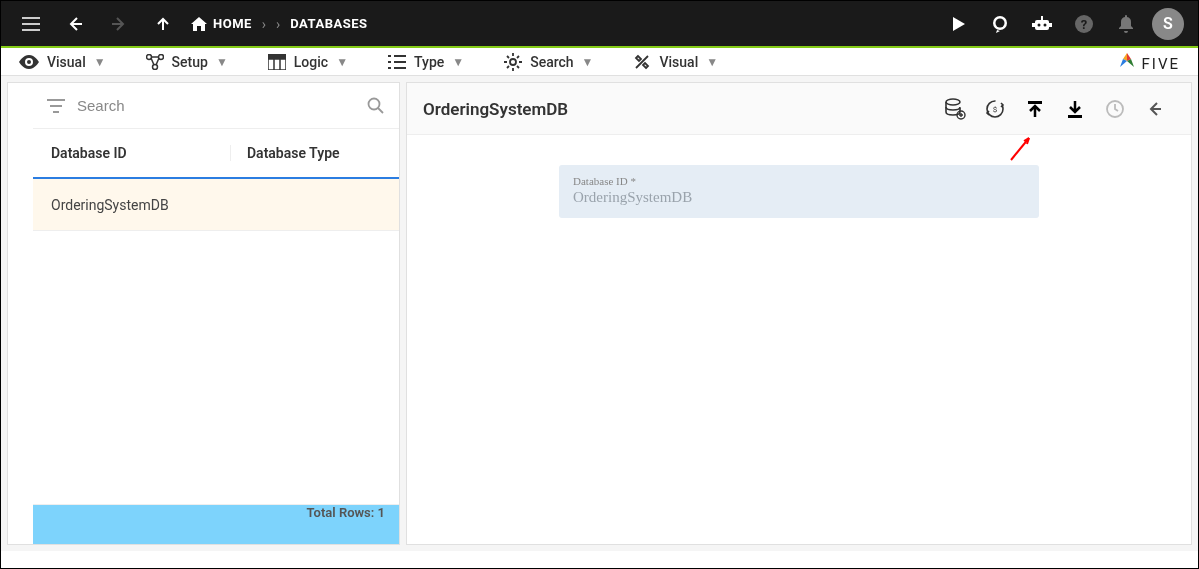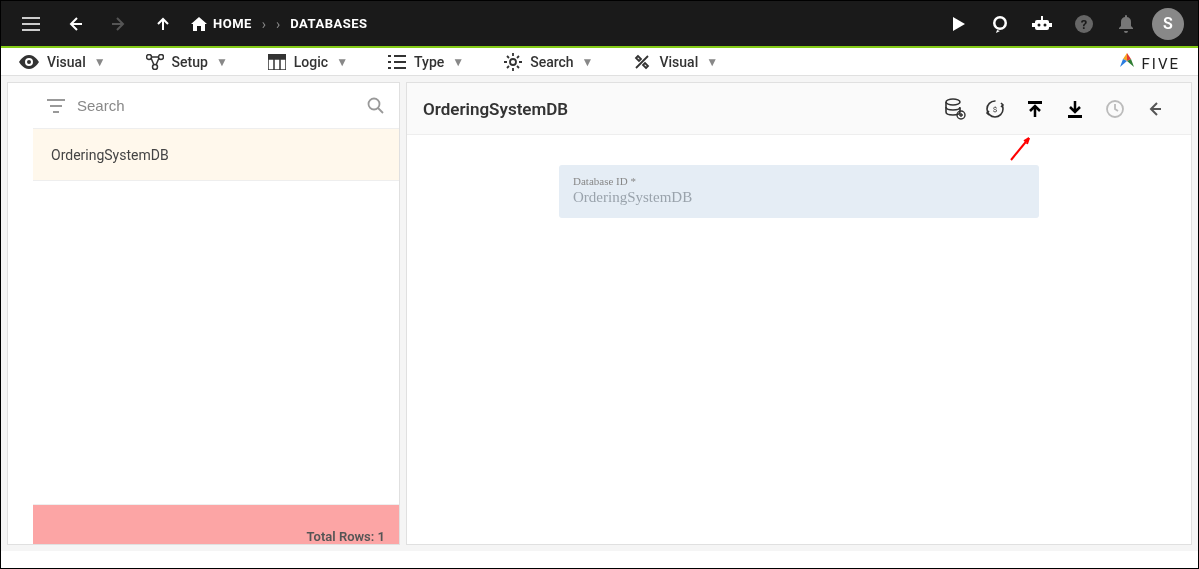--- a/index.html
+++ b/index.html
@@ -99,25 +99,25 @@
     display: flex; height: 52px; align-items: center;
     padding: 0 18px;
     background: #fff8ec;
     border-bottom: 1px solid #eee;
     font-size: 14px; color: #444; cursor: pointer;
   }
   .tablerow .col1 { width: 180px; }
   .tablerow .col2 { flex: 1; padding-left: 16px; }
   .tablefoot {
     margin-top: auto;
-    height: 40px; display: flex; align-items: flex-end; justify-content: flex-end;
+    height: 40px; display: flex; align-items: flex-start; justify-content: flex-end;
     padding: 0 14px;
     border-top: 1px solid #eee;
     font-size: 13px; font-weight: 600; color: #555;
-    background: #fca5a5;
+    background: #7dd3fc;
   }
 
   .rightpanel {
     flex: 1;
     margin: 6px 6px 6px 0;
     background: #fff;
     border: 1px solid #e0e0e0;
     display: flex; flex-direction: column;
   }
   .rphead {
@@ -302,20 +302,24 @@
     <div class="searchrow">
       <svg width="18" height="14" viewBox="0 0 18 14">
           <path d="M0 1h18M3 7h12M6 13h6" stroke="#999" stroke-width="2"></path>
         </svg>
       <input type="text" placeholder="Search" style="">
       <svg width="18" height="18" viewBox="0 0 18 18">
           <circle cx="7" cy="7" r="5.5" fill="none" stroke="#999" stroke-width="1.8"></circle>
           <path d="M11 11l5 5" stroke="#999" stroke-width="1.8"></path>
         </svg>
     </div>
+    <div class="tablehead">
+      <div class="col1">Database ID</div>
+      <div class="col2">Database Type</div>
+    </div>
     <div class="tablerow">
       <div class="col1">OrderingSystemDB</div>
     </div>
     <div class="tablefoot">
       <span>Total Rows:</span>&nbsp;
       <span>1</span>
     </div>
   </div>
 
   <div class="rightpanel">

